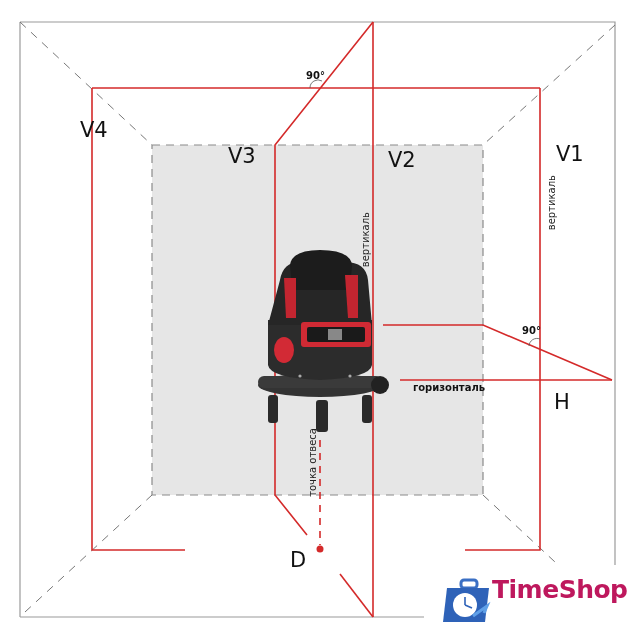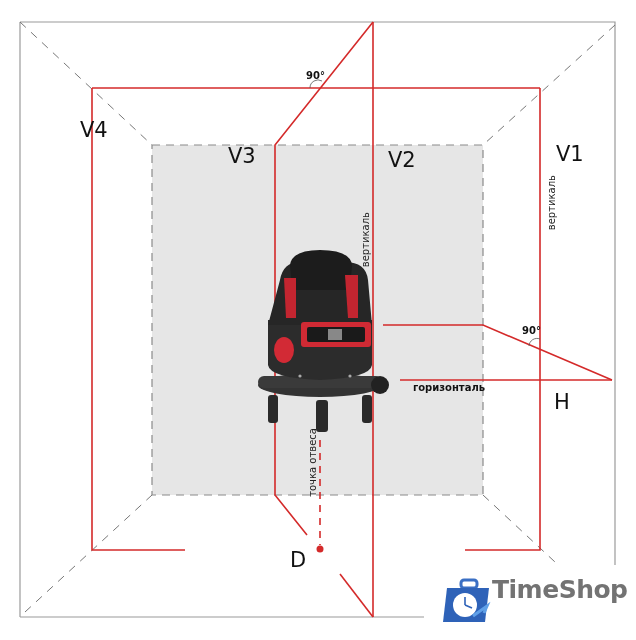--- a/index.html
+++ b/index.html
@@ -3,21 +3,21 @@
 <meta charset="utf-8">
 <style>
   html,body{margin:0;padding:0;background:#fff;}
   #stage{position:relative;width:636px;height:640px;overflow:hidden;background:#fff;font-family:"DejaVu Sans","Liberation Sans",sans-serif;}
   svg{position:absolute;left:0;top:0;}
   .lbl{position:absolute;color:#111;}
   .big{font-size:21px;}
   .small{font-size:10px;font-weight:bold;}
   .vert{writing-mode:vertical-rl;transform:rotate(180deg);font-size:10px;color:#222;}
   #logo{position:absolute;left:436px;top:575px;display:flex;align-items:center;}
-  #logo .txt{font-family:"DejaVu Sans",sans-serif;font-size:25px;color:#737373;font-weight:bold;letter-spacing:-0.5px;margin-left:4px;}
+  #logo .txt{font-family:"DejaVu Sans",sans-serif;font-size:25px;color:#be185d;font-weight:bold;letter-spacing:-0.5px;margin-left:4px;}
 </style>
 </head>
 <body>
 
 <div id="stage">
   <svg width="636" height="640" viewBox="0 0 636 640">
 
     <rect x="152" y="145" width="331" height="350" fill="#e6e6e6" stroke="#8a8a8a" stroke-width="1.2" stroke-dasharray="8,6"></rect>
 
     <polyline points="20,22 615,22 615,297" fill="none" stroke="#9a9a9a" stroke-width="1.2"></polyline>

